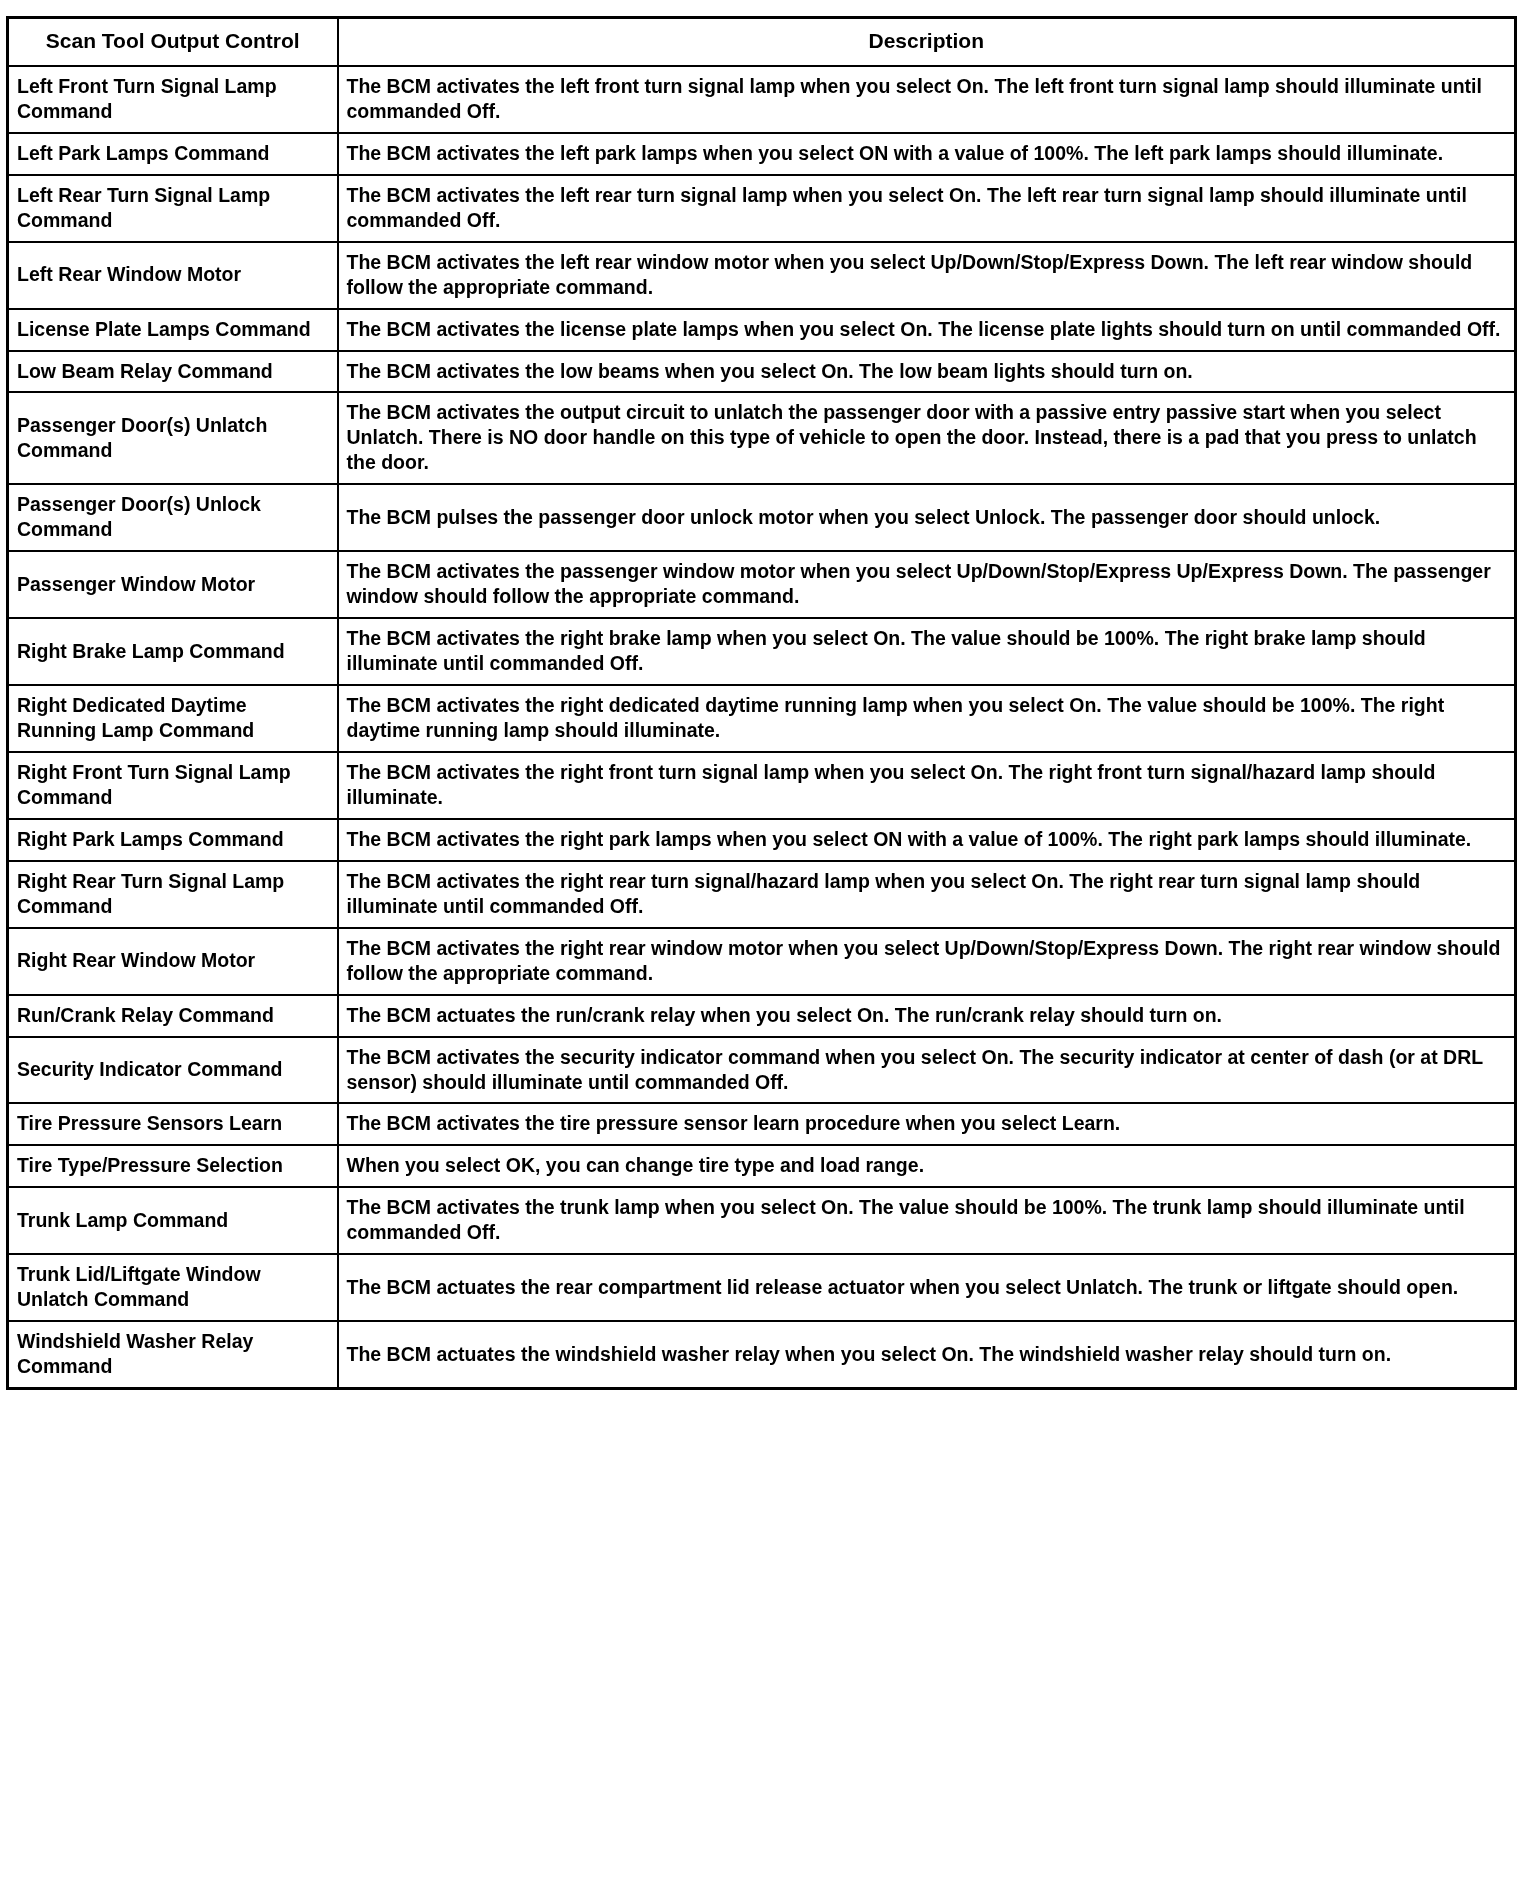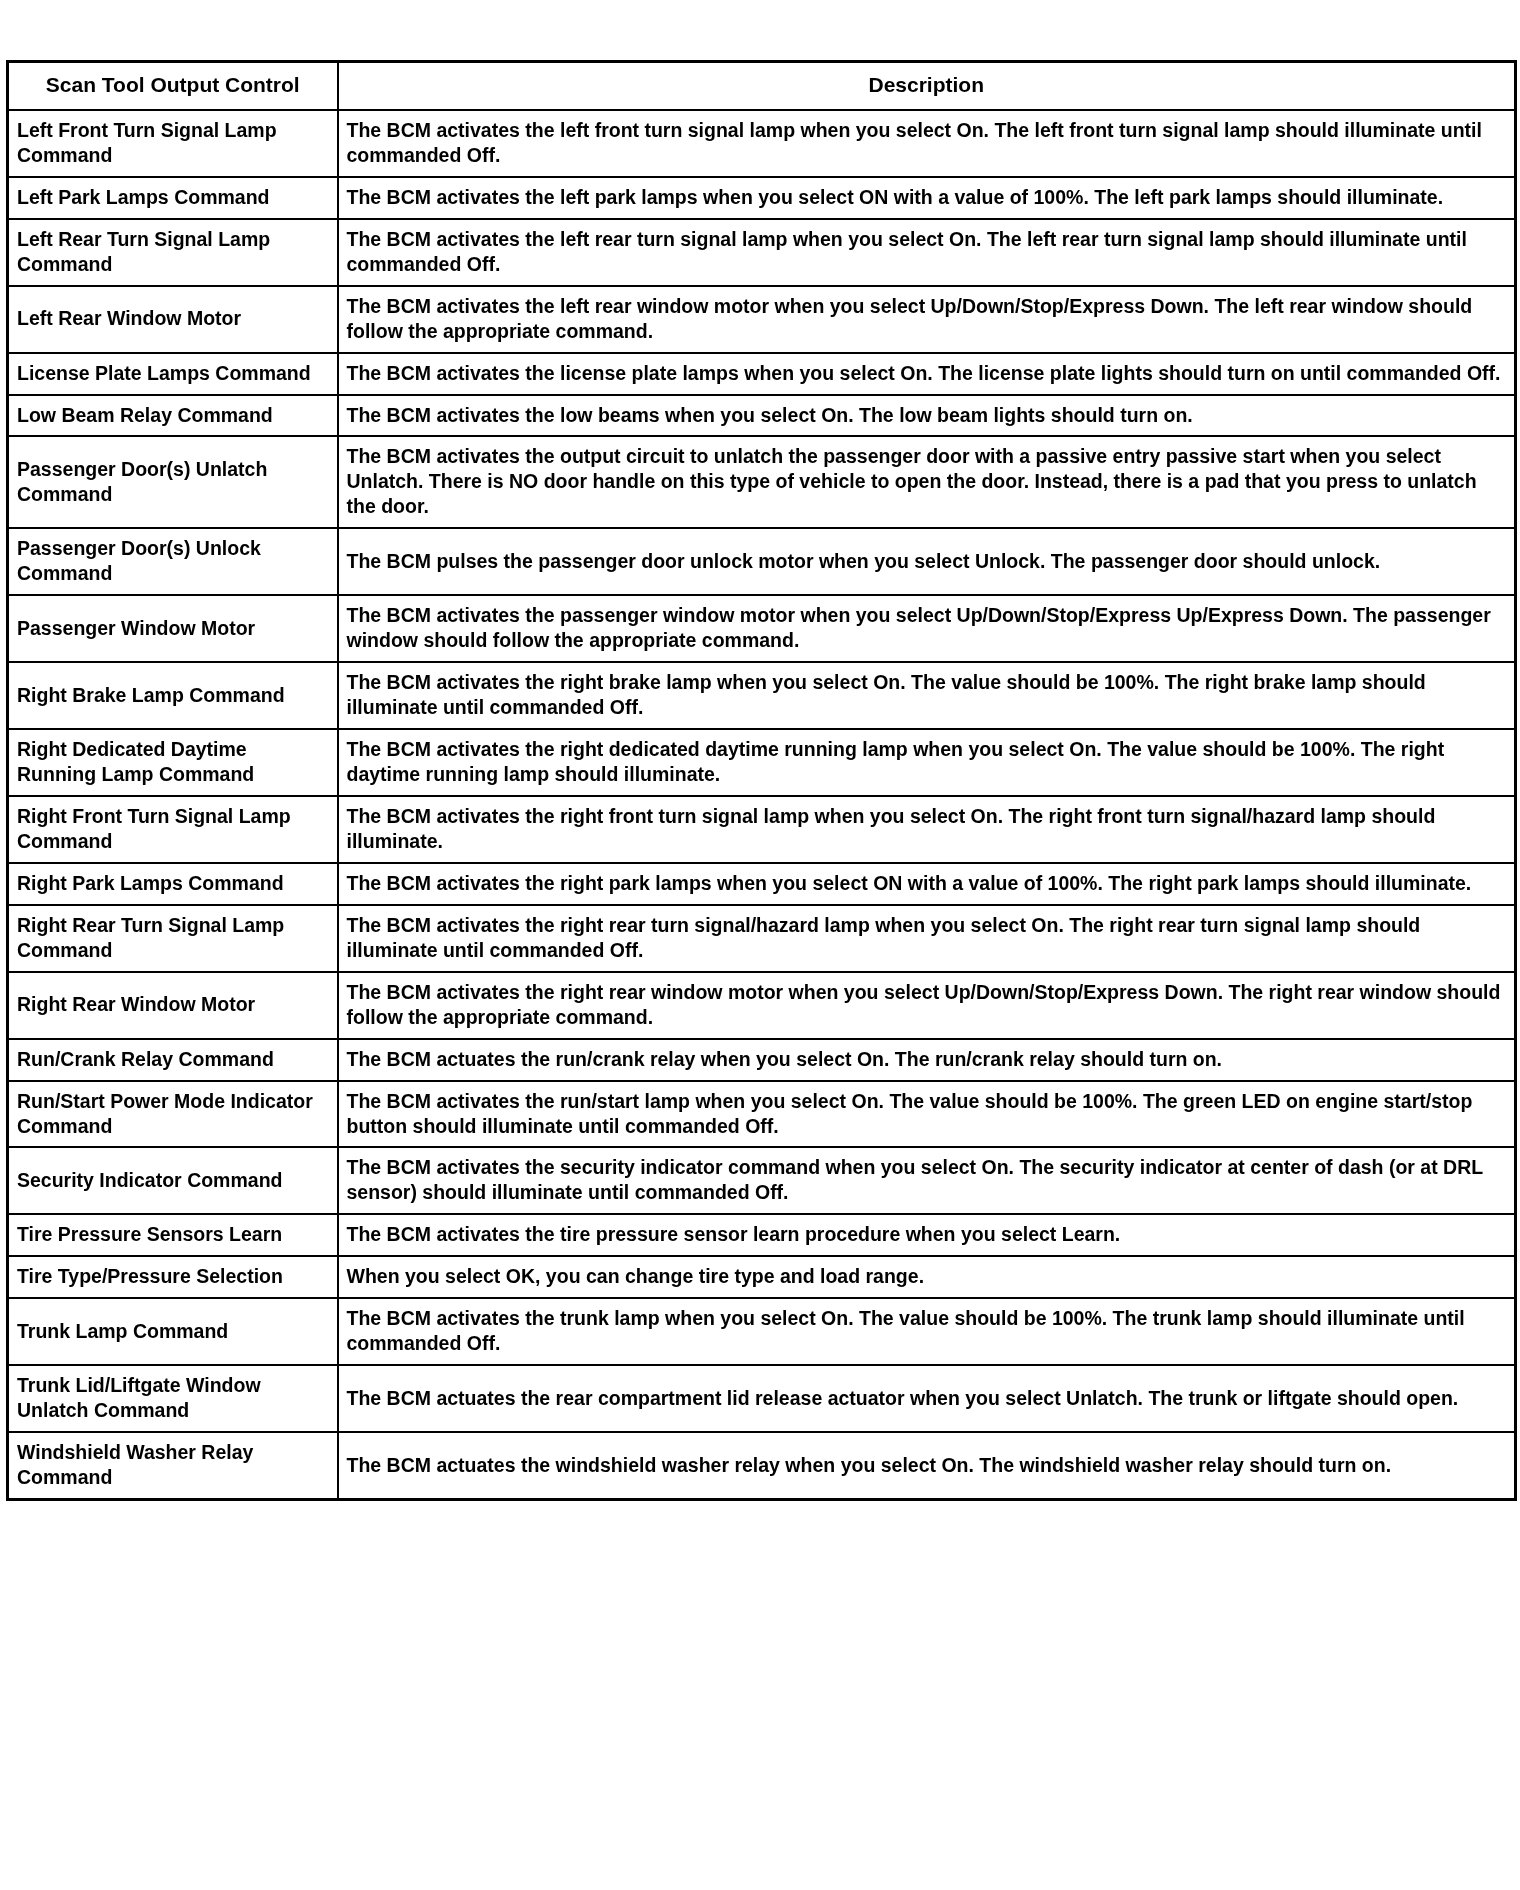--- a/index.html
+++ b/index.html
@@ -9,21 +9,20 @@
   }
   body {
     width: 1520px;
     font-family: "Liberation Sans", sans-serif;
     color: #000000;
   }
   .page {
     width: 1240px;
     box-sizing: border-box;
     padding: 16px 6px 6px 6px;
-    margin-top: 44px;
   }
   table.spec {
     border-collapse: collapse;
     width: 1508px;
     table-layout: fixed;
     border: 3px solid #000;
   }
   table.spec col.c1 { width: 330px; }
   table.spec col.c2 { width: 1178px; }
   table.spec th, table.spec td {
@@ -120,24 +119,20 @@
         </tr>
         <tr>
           <td class="control">Right Rear Window Motor</td>
           <td class="desc">The BCM activates the right rear window motor when you select Up/Down/Stop/Express Down. The right rear window should follow the appropriate command.</td>
         </tr>
         <tr>
           <td class="control">Run/Crank Relay Command</td>
           <td class="desc">The BCM actuates the run/crank relay when you select On. The run/crank relay should turn on.</td>
         </tr>
         <tr>
-          <td class="control">Run/Start Power Mode Indicator Command</td>
-          <td class="desc">The BCM activates the run/start lamp when you select On. The value should be 100%. The green LED on engine start/stop button should illuminate until commanded Off.</td>
-        </tr>
-        <tr>
           <td class="control">Security Indicator Command</td>
           <td class="desc">The BCM activates the security indicator command when you select On. The security indicator at center of dash (or at DRL sensor) should illuminate until commanded Off.</td>
         </tr>
         <tr>
           <td class="control">Tire Pressure Sensors Learn</td>
           <td class="desc">The BCM activates the tire pressure sensor learn procedure when you select Learn.</td>
         </tr>
         <tr>
           <td class="control">Tire Type/Pressure Selection</td>
           <td class="desc">When you select OK, you can change tire type and load range.</td>

